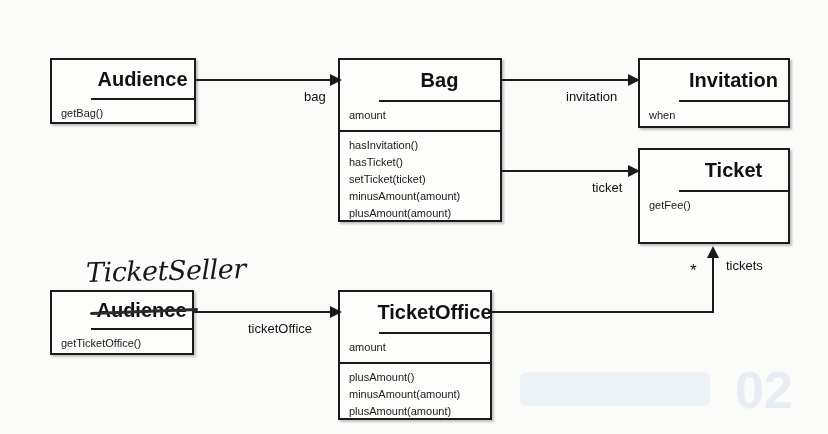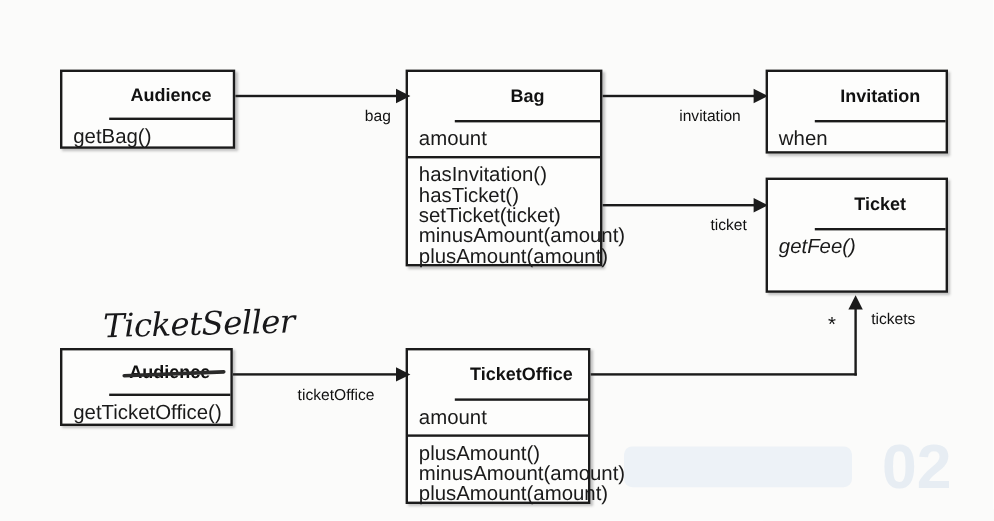--- a/index.html
+++ b/index.html
@@ -56,21 +56,21 @@
   }
   .uml-compartment {
     box-sizing: border-box;
     border-bottom: 2px solid #1b1b1b;
   }
   .uml-compartment:last-child { border-bottom: none; }
 
   .uml-name {
     text-align: center;
     font-weight: bold;
-    font-size: 15px;
+    font-size: 20px;
     color: #111;
     display: flex;
     align-items: center;
     justify-content: center;
     margin-left: 39px;
   }
   .uml-name.struck span.txt {
     position: relative;
   }
   .uml-name.struck span.txt::after {
@@ -79,21 +79,21 @@
     left: -6px;
     right: -12px;
     top: 52%;
     height: 3px;
     background: #2a2a2a;
     transform: rotate(-2.2deg);
     border-radius: 2px;
   }
   .uml-attrs, .uml-ops {
     padding: 5px 9px 6px 9px;
-    font-size: 17px;
+    font-size: 11px;
     color: #1a1a1a;
     line-height: 17px;
   }
   .uml-attrs div, .uml-ops div { white-space: nowrap; }
 
   
   .edge {
     position: absolute;
     background: #1b1b1b;
     z-index: 4;
@@ -199,21 +199,21 @@
     </div>
     <div class="uml-compartment uml-attrs" style="height:28px;">
       <div>when</div>
     </div>
   </div>
 
   <div class="uml-class" style="left:638px; top:148px; width:152px; height:96px;">
     <div class="uml-compartment uml-name" style="height:42px;">
       <span class="txt">Ticket</span>
     </div>
-    <div class="uml-compartment uml-ops" style="height:23px;font-style:italic;">
+    <div class="uml-compartment uml-ops" style="height:23px;">
       <div>getFee()</div>
     </div>
   </div>
 
   <div class="handwriting" style="left:86px; top:255px;">TicketSeller</div>
 
   <div class="uml-class" style="left:50px; top:290px; width:144px; height:65px;">
     <div class="uml-compartment uml-name struck" style="height:38px;">
       <span class="txt">Audience</span>
     </div>

